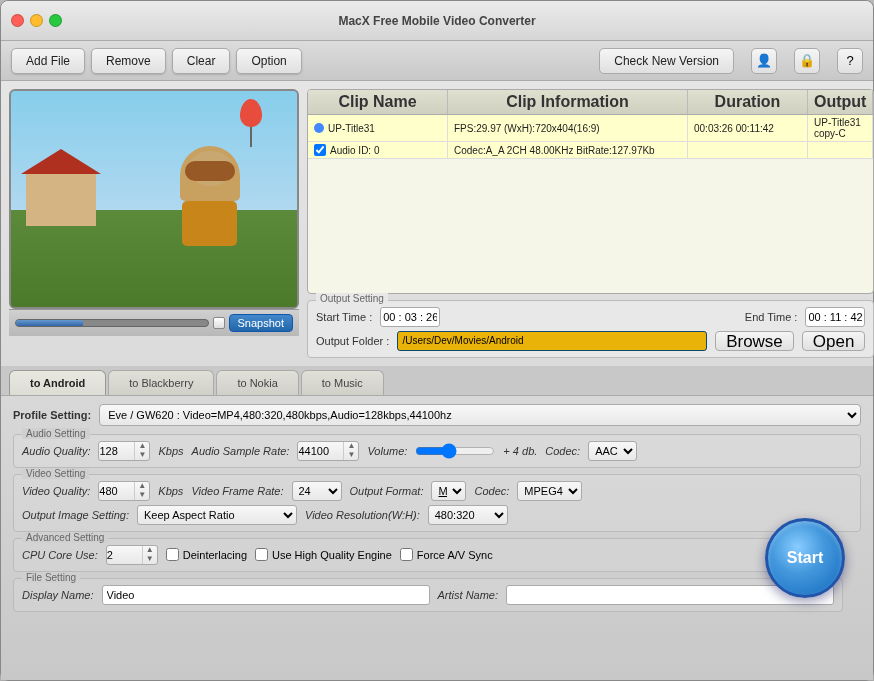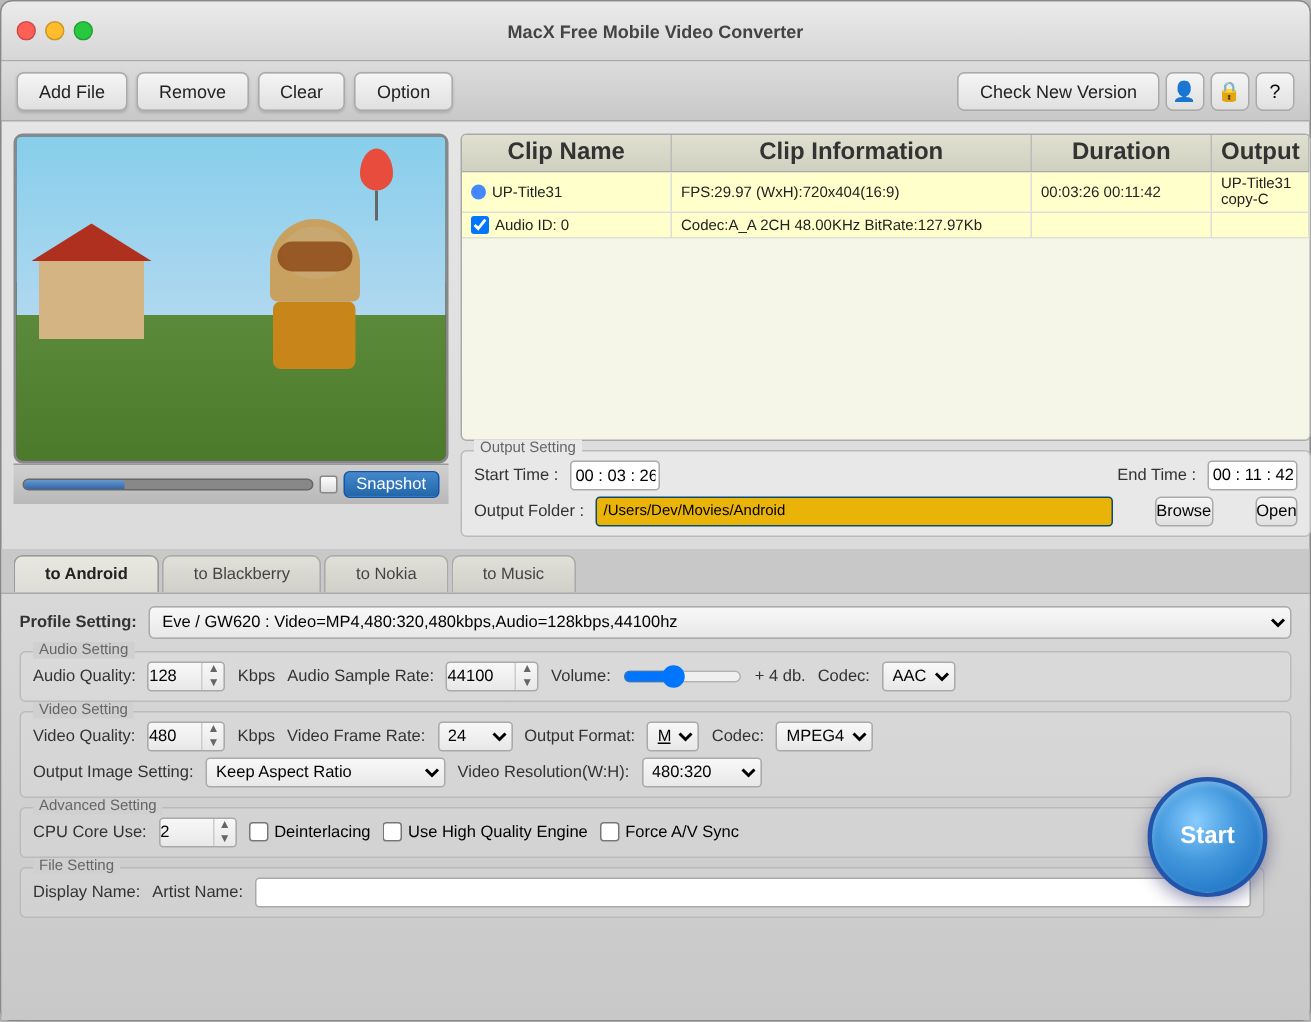--- a/index.html
+++ b/index.html
@@ -78,21 +78,21 @@
       color: #222;
       cursor: pointer;
       box-shadow: 0 1px 2px rgba(0,0,0,0.15);
     }
 
     .toolbar-spacer { flex: 1; }
 
     .toolbar-right {
       display: flex;
       align-items: center;
-      gap: 4px;
+      gap: 17px;
     }
 
     .check-new-btn {
       height: 26px;
       padding: 0 14px;
       background: linear-gradient(to bottom, #f5f5f5 0%, #e0e0e0 100%);
       border: 1px solid #aaa;
       border-radius: 5px;
       font-size: 12px;
       color: #222;
@@ -301,27 +301,26 @@
       height: 20px;
       border: 1px solid #0c4a6e;
       border-radius: 3px;
       background: #eab308;
       font-size: 10px;
       padding: 0 4px;
     }
 
     .browse-btn, .open-btn {
       height: 20px;
-      padding: 0 0;
+      padding: 0 10px;
       background: linear-gradient(to bottom, #f5f5f5 0%, #e0e0e0 100%);
       border: 1px solid #aaa;
       border-radius: 4px;
-      font-size: 11px;
-      cursor: pointer;
-      margin-left: 20px;
+      font-size: 17px;
+      cursor: pointer;
     }
 
     
     .tabs-container {
       display: flex;
       gap: 2px;
       padding: 4px 8px 0;
       background: #c8c8c8;
     }
 
@@ -396,20 +395,21 @@
       flex-wrap: wrap;
     }
 
     .settings-row + .settings-row {
       margin-top: 4px;
     }
 
     .setting-item-label {
       font-size: 11px;
       color: #333;
+      font-style: italic;
     }
 
     .small-select {
       height: 20px;
       border: 1px solid #aaa;
       border-radius: 3px;
       background: linear-gradient(to bottom, #f8f8f8 0%, #e8e8e8 100%);
       font-size: 11px;
       padding: 0 2px;
     }
@@ -742,20 +742,21 @@
               <input type="checkbox" style="">
               <span>Force A/V Sync</span>
             </label>
           </div>
         </div>
 
         <div class="section-box">
           <span class="section-title">File Setting</span>
           <div class="file-setting-row">
             <span class="setting-item-label">Display Name:</span>
+            <input type="text" class="file-input" style="width: 220px;" value="Video">
             <span class="setting-item-label">Artist Name:</span>
             <input type="text" class="file-input" style="">
           </div>
         </div>
       </div>
 
       <div style="display:flex;align-items:center;padding-right:10px;">
         <button class="start-btn">Start</button>
       </div>
     </div>

